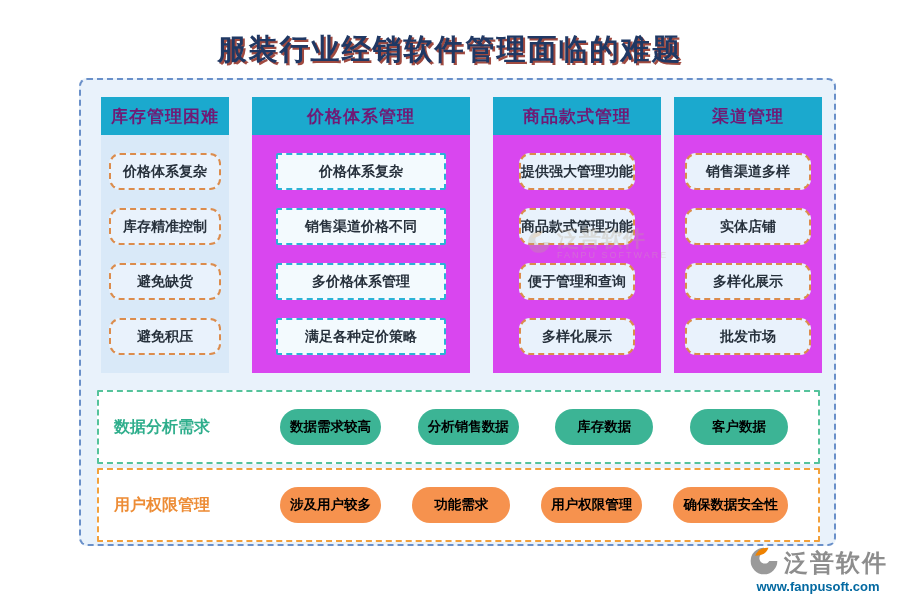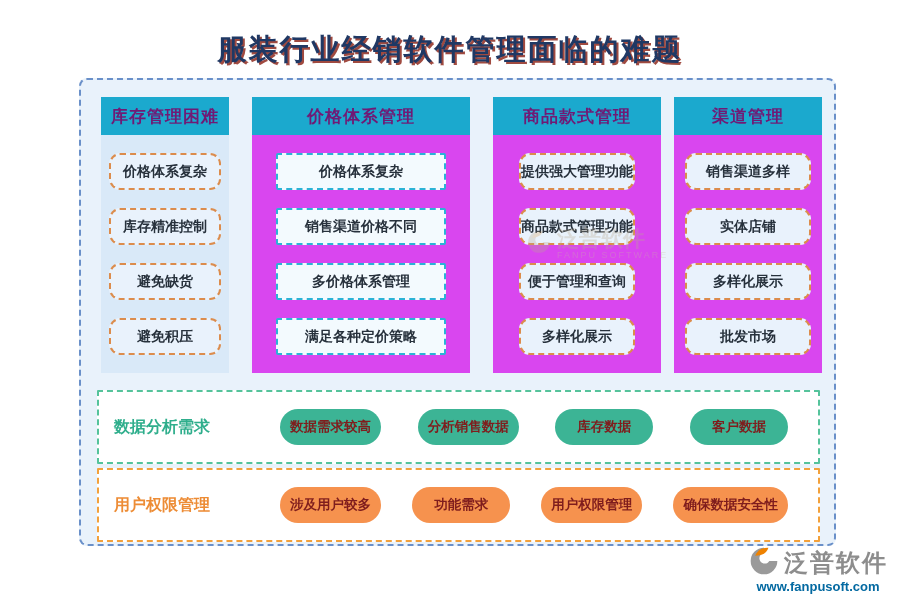--- a/index.html
+++ b/index.html
@@ -34,21 +34,21 @@
     border-radius:1px; display:flex; align-items:center; }
   .band.green  { top:310px; border:2px dashed #55C39B; }
   .band.orange { top:388px; border:2px dashed #F3A13B; }
   .band .lbl { width:106px; margin-left:15px; font-size:16px; font-weight:bold;
     white-space:nowrap; }
   .band.green  .lbl { color:#2FAE8C; }
   .band.orange .lbl { color:#ED8C35; }
   .pills { flex:1; display:flex; justify-content:space-between;
     margin-left:60px; margin-right:30px; }
   .pill { min-width:98px; height:36px; padding:0 10px; border-radius:18px;
-    color:#7f1d1d; font-size:13.5px; font-weight:bold; display:flex;
+    color:#000000; font-size:13.5px; font-weight:bold; display:flex;
     align-items:center; justify-content:center; white-space:nowrap; }
   .band.green  .pill { background:#3CB495; }
   .band.orange .pill { background:#F6924E; }
 
   .watermark { position:absolute; left:526px; top:228px; display:flex;
     align-items:center; gap:5px; opacity:0.30; pointer-events:none; z-index:5; }
   .watermark .wm-name { font-size:22px; font-weight:bold; color:#B9A98F; line-height:22px; }
   .watermark .wm-sub  { font-size:9px; font-weight:normal; color:#C8B99F; letter-spacing:2px; }
 
   .logo { position:absolute; right:12px; bottom:6px; display:flex;

